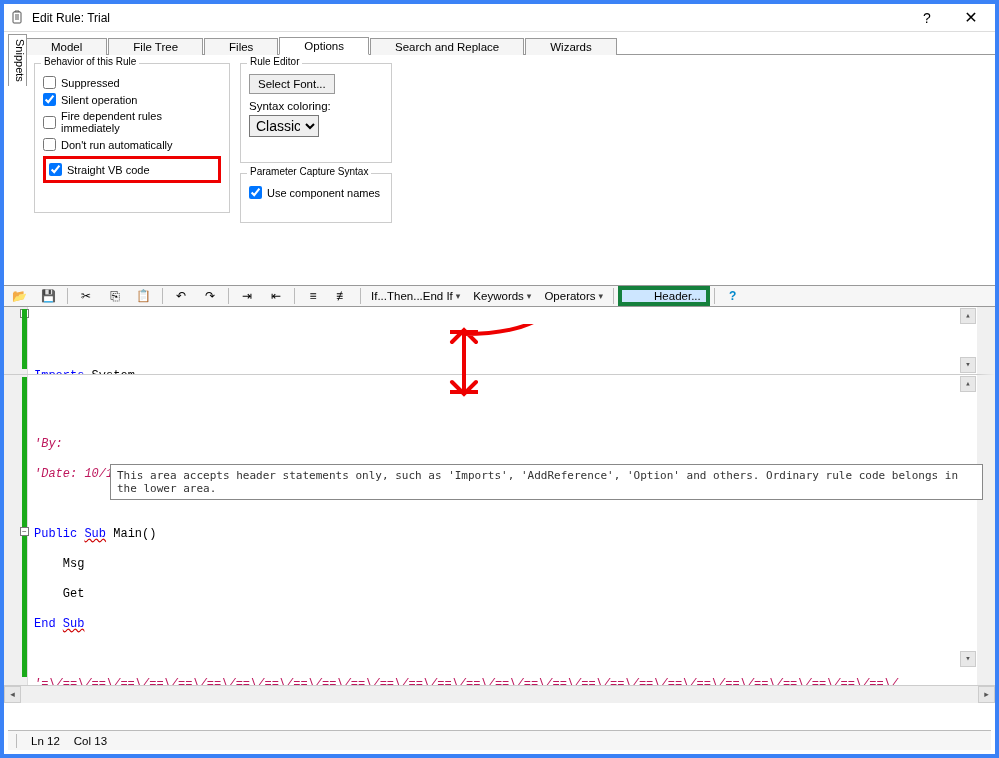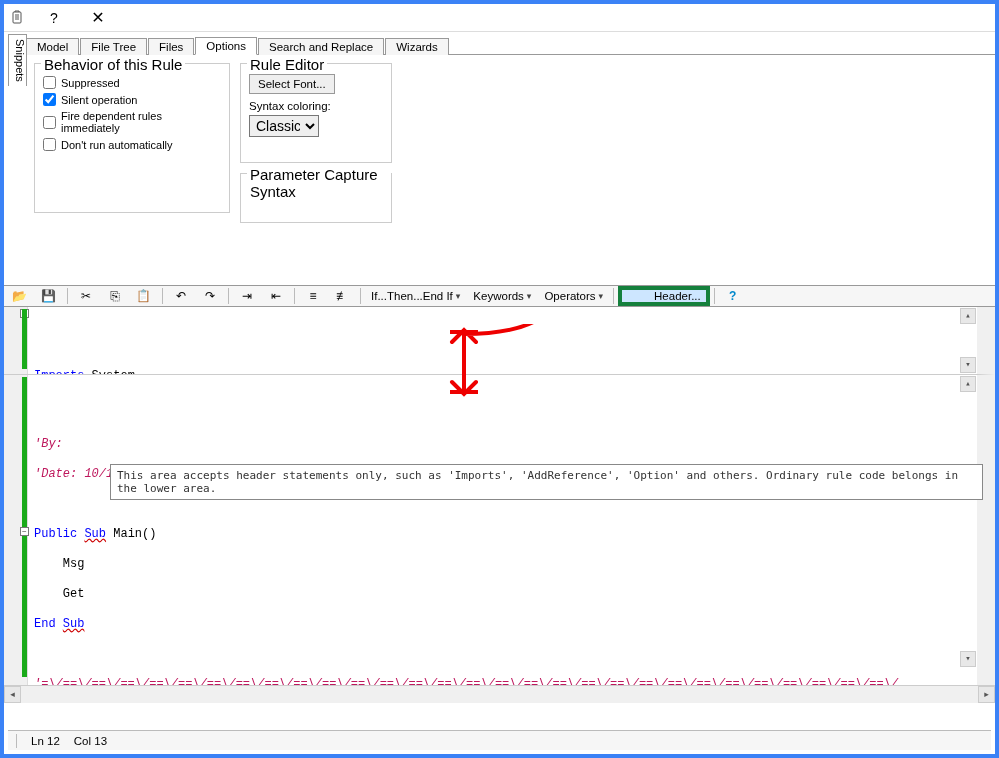--- a/index.html
+++ b/index.html
@@ -14,27 +14,27 @@
 .titlebar .title { flex: 1; font-size: 12px; color: #000; }
 .titlebar .winbtn { width: 44px; height: 28px; display: flex; align-items: center; justify-content: center; font-size: 14px; cursor: default; }
 .titlebar .winbtn.help { font-size: 14px; }
 .titlebar .winbtn.close { font-size: 16px; }
 
 
 .sidetab { position: absolute; left: 4px; top: 30px; width: 19px; background: #fff; border: 1px solid #999; border-bottom: none; writing-mode: vertical-rl; text-orientation: mixed; padding: 4px 0; font-size: 11px; z-index: 5; }
 
 
 .tabstrip { display: flex; border-bottom: 1px solid #999; margin-left: 22px; margin-top: 3px; height: 20px; align-items: flex-end; }
-.tab { padding: 2px 10px; border: 1px solid #999; border-bottom: none; margin-right: 1px; background: #f5f5f5; font-size: 11.5px; cursor: default; position: relative; top: 1px; }
+.tab { padding: 2px 24px; border: 1px solid #999; border-bottom: none; margin-right: 1px; background: #f5f5f5; font-size: 11.5px; cursor: default; position: relative; top: 1px; }
 .tab.active { background: #fff; border-bottom: 1px solid #fff; }
 
 
 .panelarea { margin-left: 22px; padding: 8px; display: flex; gap: 10px; height: 230px; }
 .groupbox { border: 1px solid #ccc; padding: 10px 8px 8px 8px; position: relative; font-size: 11.5px; }
-.groupbox .legend { position: absolute; top: -8px; left: 6px; background: #fff; padding: 0 3px; font-size: 15px; }
+.groupbox .legend { position: absolute; top: -8px; left: 6px; background: #fff; padding: 0 3px; font-size: 10px; }
 .gb-behavior { width: 196px; height: 150px; }
 .gb-ruleeditor { width: 152px; height: 100px; }
 .gb-paramcap { width: 152px; height: 50px; margin-top: 10px; }
 
 .chk { display: flex; align-items: center; gap: 5px; padding: 2px 0; }
 .chk input { width: 13px; height: 13px; }
 .chk span { font-size: 11px; }
 
 .redbox { border: 3px solid #e00; padding: 2px 3px; margin-top: 3px; }
 
@@ -87,20 +87,21 @@
   <div class="titlebar">
     <span class="ticon">
       <svg width="16" height="16" viewBox="0 0 16 16">
           <rect x="3" y="2" width="8" height="11" rx="1" fill="none" stroke="#555" stroke-width="1"></rect>
           <path d="M5 2v-1h4v1" stroke="#555" fill="none"></path>
           <line x1="5" y1="5" x2="9" y2="5" stroke="#555"></line>
           <line x1="5" y1="7" x2="9" y2="7" stroke="#555"></line>
           <line x1="5" y1="9" x2="9" y2="9" stroke="#555"></line>
         </svg>
     </span>
+    <span class="title">Edit Rule: Trial</span>
     <div class="winbtn help">?</div>
     <div class="winbtn close">✕</div>
   </div>
 
   <div class="sidetab">Snippets</div>
 
   <div class="tabstrip">
     <div class="tab">Model</div>
     <div class="tab">File Tree</div>
     <div class="tab">Files</div>
@@ -121,20 +122,26 @@
           <span>Silent operation</span>
         </label>
       <label class="chk">
           <input type="checkbox" style="">
           <span>Fire dependent rules immediately</span>
         </label>
       <label class="chk">
           <input type="checkbox" style="">
           <span>Don't run automatically</span>
         </label>
+      <div class="redbox">
+        <label class="chk">
+            <input type="checkbox" checked="" style="">
+            <span>Straight VB code</span>
+          </label>
+      </div>
     </div>
 
     <div class="rightcol">
       <div class="groupbox gb-ruleeditor">
         <div class="legend">Rule Editor</div>
         <span class="btn">Select Font...</span>
         <div class="fieldlabel">Syntax coloring:</div>
         <select>
           <option>Classic</option>
         </select>

